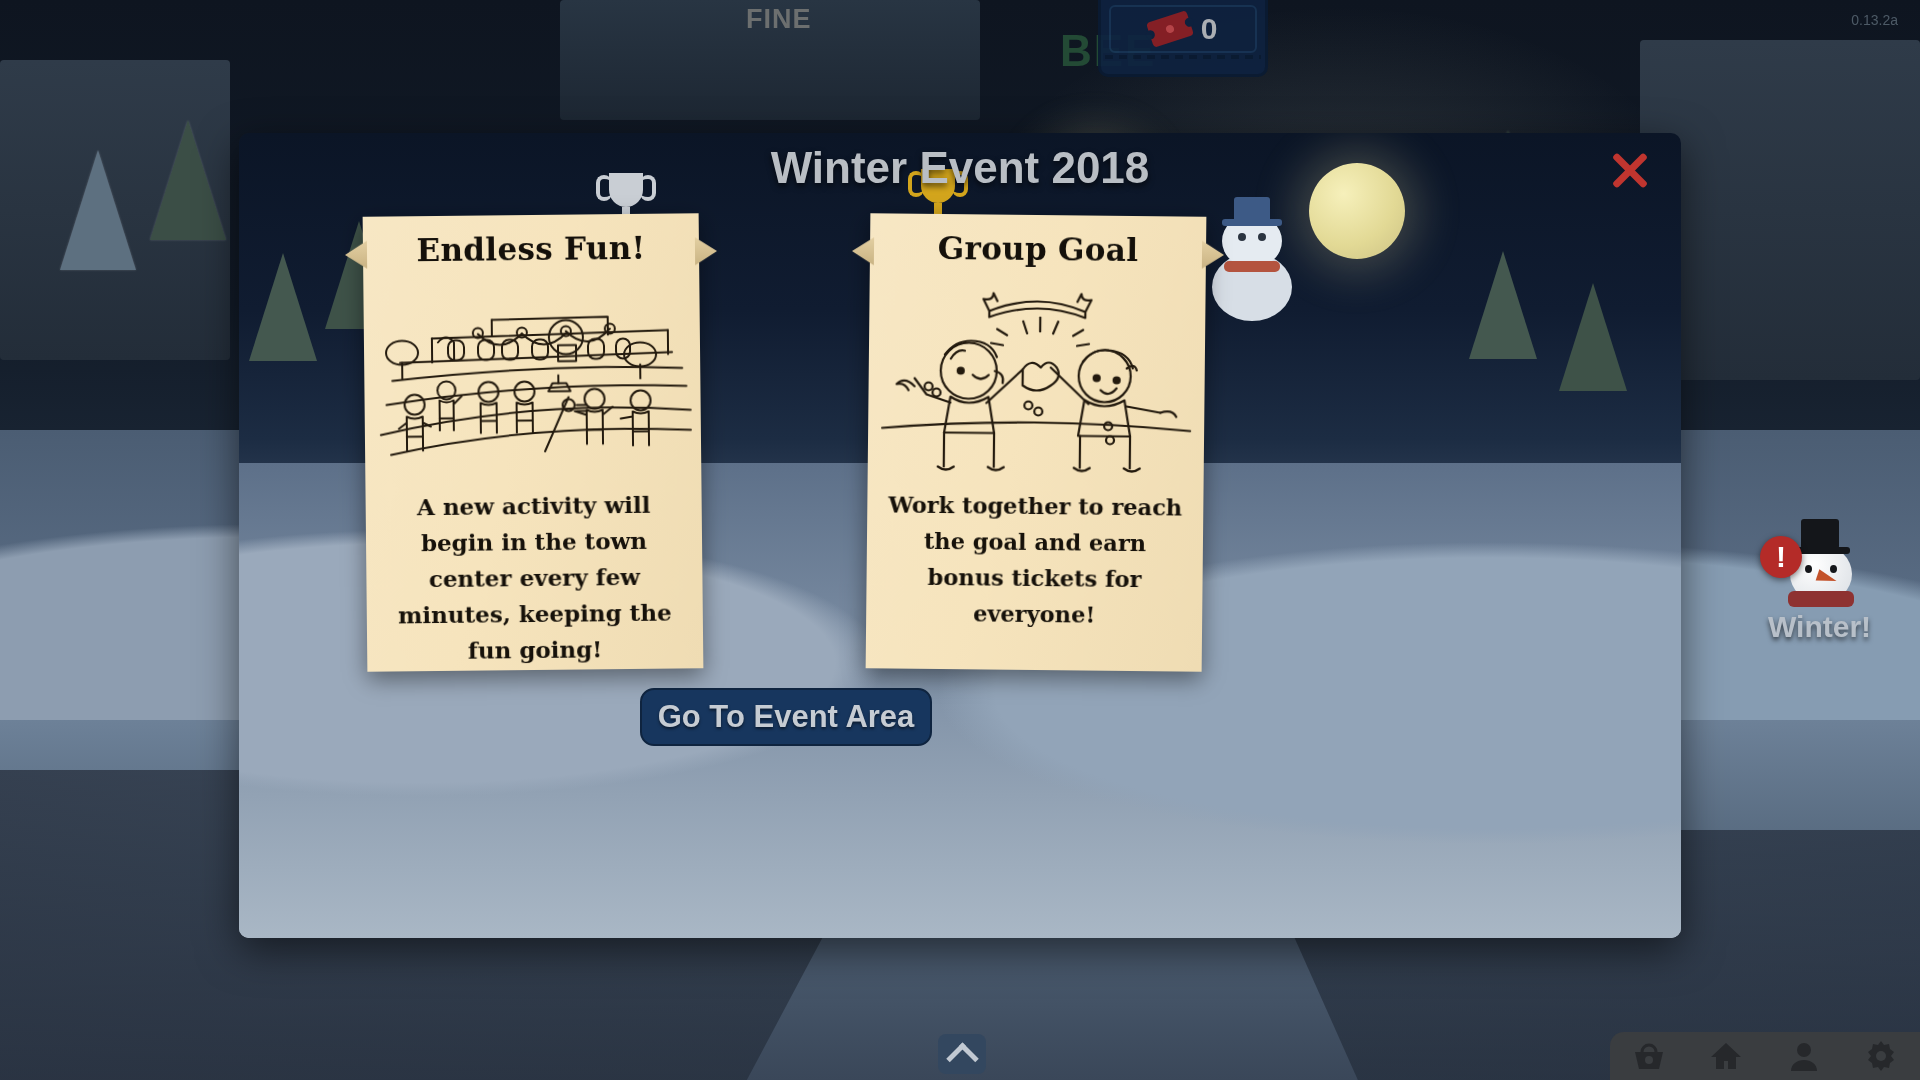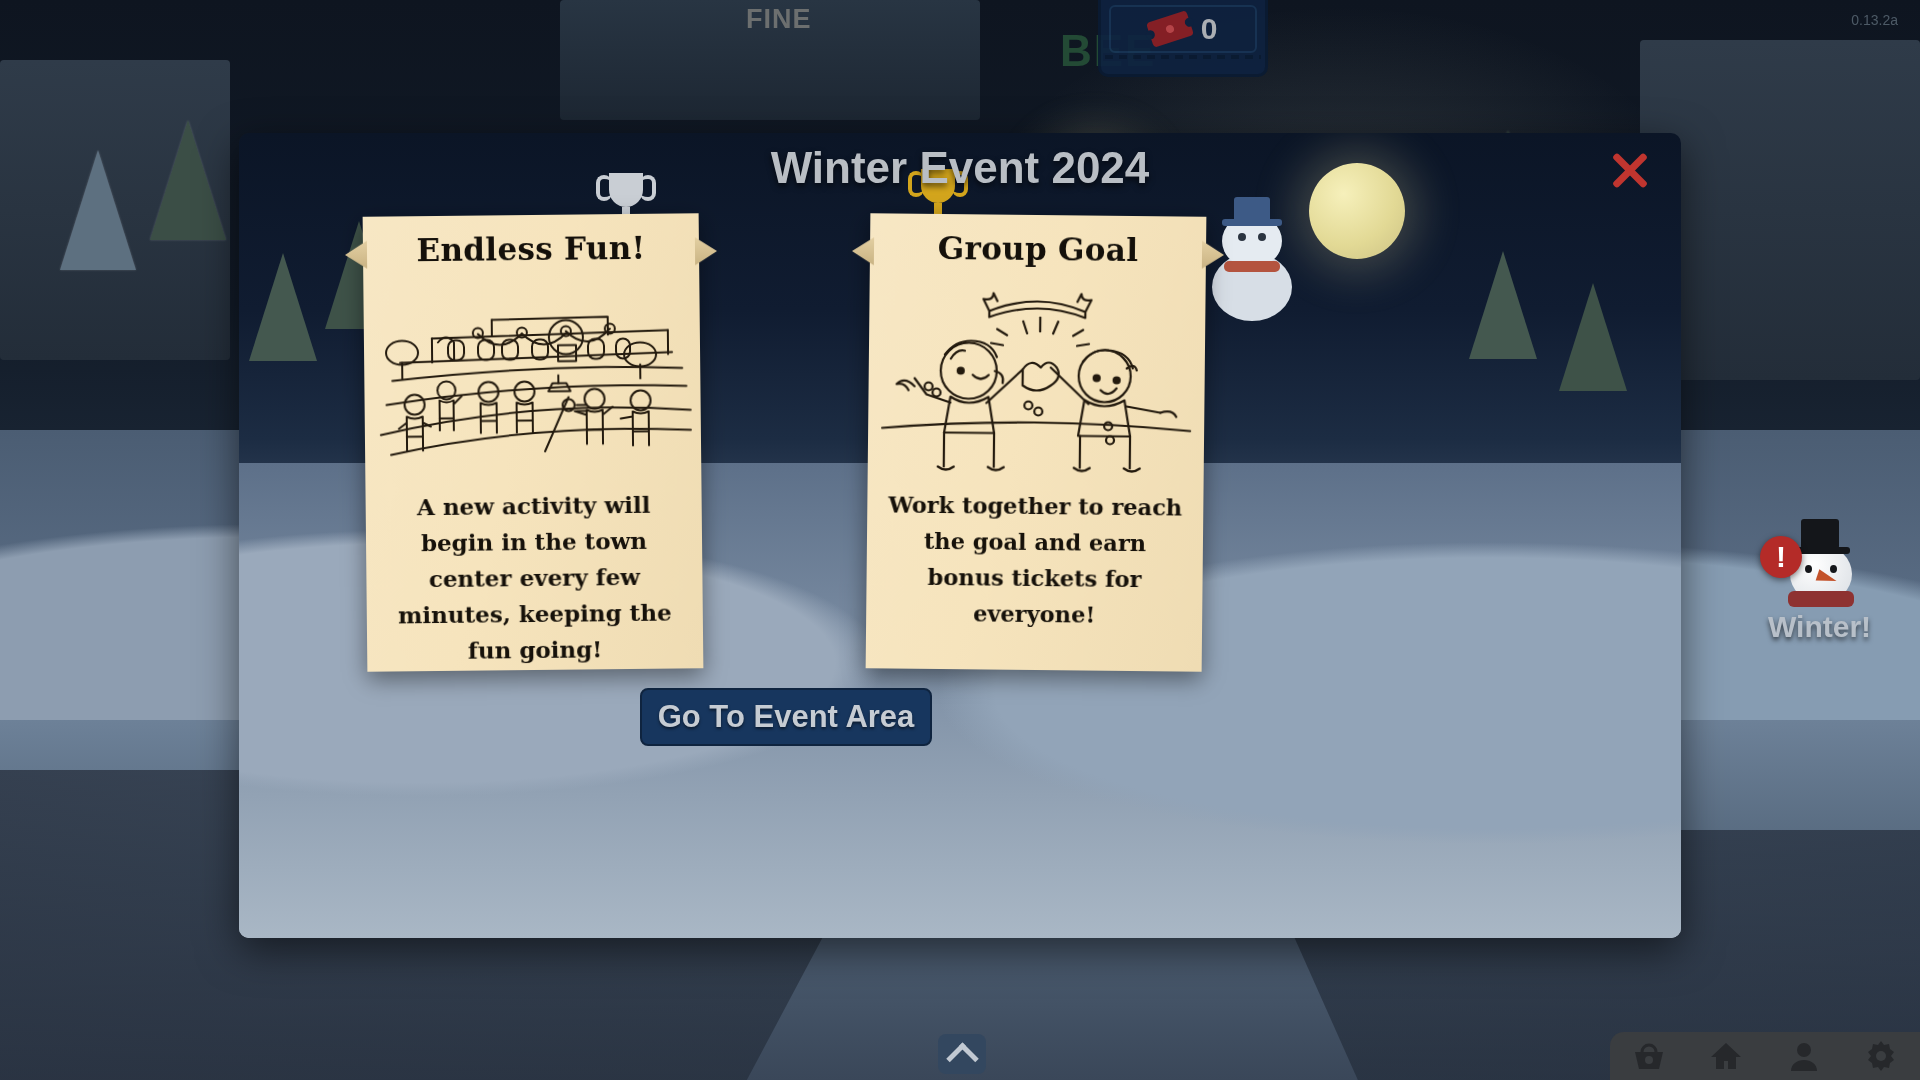--- a/index.html
+++ b/index.html
@@ -322,21 +322,21 @@
   .card-art svg { width: 100%; height: 100%; display: block; }
   .card-body {
     font-family: "DejaVu Serif", serif; font-weight: bold;
     font-size: 23px; line-height: 36px; color: #16110a;
     text-align: center; padding: 10px 20px 0;
   }
   .card.right .card-body { font-size: 22.5px; }
 
   .cta {
     position: absolute; left: 401px; top: 555px; width: 292px; height: 58px;
-    background: #17365e; border: 2px solid #0f243f; border-radius: 8px;
+    background: #17365e; border: 2px solid #0f243f; border-radius: 14px;
     color: #c6ccd3; font-size: 31px; font-weight: bold;
     display: flex; align-items: center; justify-content: center;
     z-index: 14; cursor: pointer; text-shadow: 0 2px 3px rgba(0,0,0,.5);
   }
 </style>
 </head>
 <body>
 
 <div id="root">
 
@@ -472,21 +472,21 @@
       <div class="cup" style="background:#c9ced4;color:#c9ced4;"></div>
       <div class="stem" style="background:#c9ced4;"></div>
       <div class="base" style="background:#c9ced4;"></div>
     </div>
     <div class="trophy" style="left:682px;top:36px;color:#d3a51c;">
       <div class="cup" style="background:#d3a51c;color:#d3a51c;"></div>
       <div class="stem" style="background:#d3a51c;"></div>
       <div class="base" style="background:#d3a51c;"></div>
     </div>
 
-    <div class="modal-title">Winter Event 2024</div>
+    <div class="modal-title">Winter Event 2018</div>
     <div class="modal-close"></div>
 
     <div class="card left">
       <div class="card-title">Endless Fun!</div>
       <div class="card-art">
         <svg viewBox="0 0 320 200" preserveAspectRatio="xMidYMid meet">
           <g fill="none" stroke="#231a0e" stroke-width="2" stroke-linecap="round" stroke-linejoin="round">
 
             <path d="M28 86 L300 78"></path>
             <path d="M120 44 L236 42 L236 60"></path>

